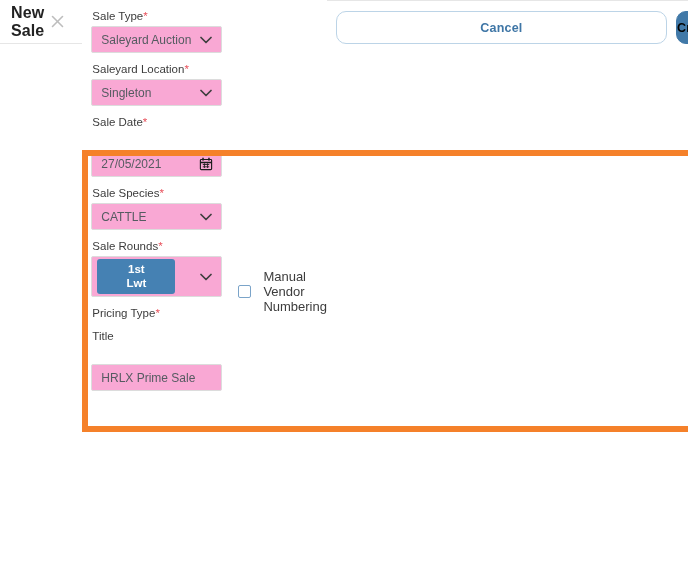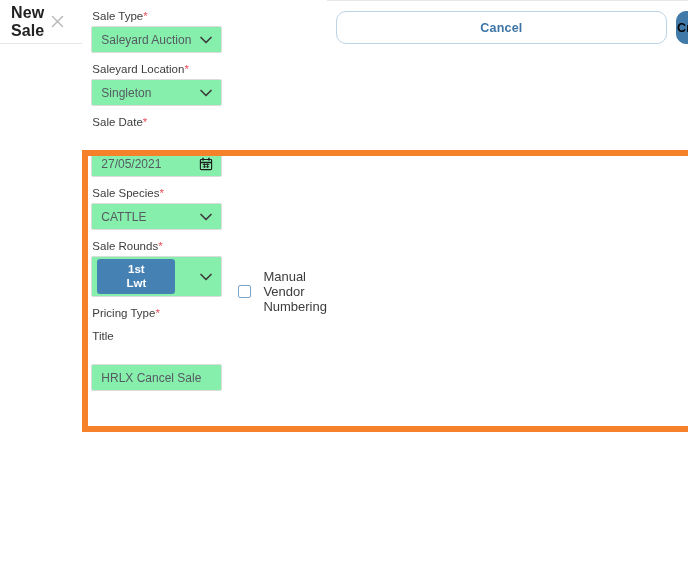--- a/index.html
+++ b/index.html
@@ -78,21 +78,21 @@
   .req {
     color: #e8505b;
     font-size: 11.5px;
     margin-left: 0px;
   }
 
   .control {
     position: relative;
     border: 1px solid #dcdcdc;
     border-radius: 2px;
-    background: #86efac;
+    background: #f9a8d4;
     height: 27px;
     box-sizing: border-box;
     display: flex;
     align-items: center;
     padding: 0 30px 0 9px;
     font-size: 12px;
     color: #555b61;
     cursor: pointer;
     overflow: hidden;
   }
@@ -326,21 +326,21 @@
       </div>
     </div>
 
     <div class="field">
       <label class="field-label"><span>Pricing Type</span><span class="req">*</span></label>
     </div>
 
     <div class="field">
       <label class="field-label"><span>Title</span></label>
       <div class="control text-input">
-        <span class="control-value">HRLX Cancel Sale</span>
+        <span class="control-value">HRLX Prime Sale</span>
       </div>
     </div>
 
 
     <div class="highlight-box"></div>
   </div>
 
   <div class="checkbox-row">
     <span class="checkbox"></span>
     <span class="checkbox-label">Manual Vendor Numbering</span>

